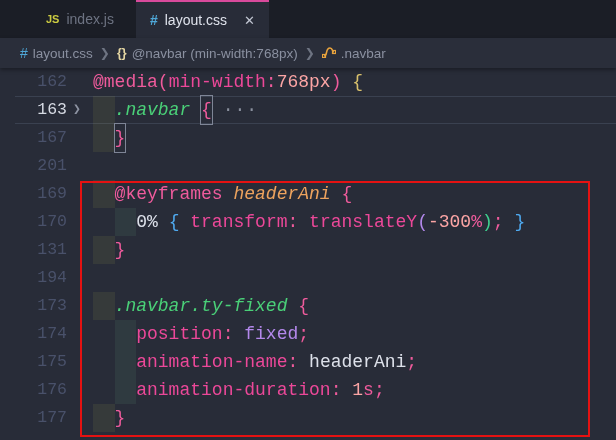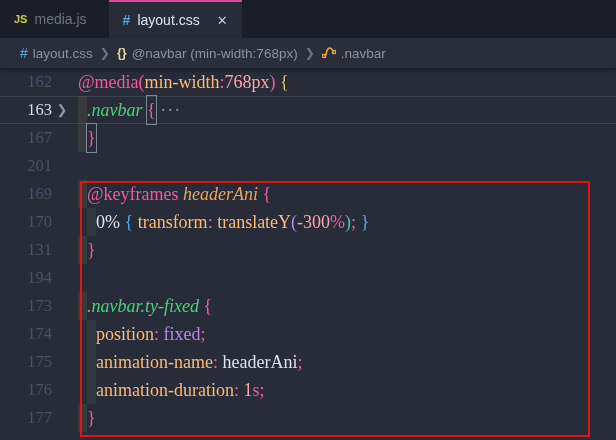--- a/index.html
+++ b/index.html
@@ -1,47 +1,47 @@
 <!DOCTYPE html>
 <html><head>
 <meta charset="utf-8">
 <style>
   html,body{margin:0;padding:0;background:#14161c;}
   .window{position:relative;width:616px;height:440px;background:#282c38;overflow:hidden;
           font-family:"Liberation Sans",sans-serif;}
   
   .tabbar{display:flex;height:38px;background:#1b1e26;align-items:stretch;}
-  .tab{display:flex;align-items:center;gap:7px;padding:0 14px;font-size:14px;cursor:pointer;position:relative;}
+  .tab{display:flex;align-items:center;gap:7px;padding:0 14px;font-size:14px;cursor:pointer;position:relative;margin-left:32px;}
   .tab.inactive{background:#1b1e26;color:#6d7382;}
   .tab.active{background:#282c38;color:#dfe3ec;border-top:2px solid #d94a9c;margin-left:8px;}
   .tab .ficon{font-weight:bold;font-size:12px;}
   .ficon.js{color:#cbcb41;font-size:11px;letter-spacing:0;}
   .ficon.hash{color:#4fa8d8;font-size:14px;}
   .tab .close{margin-left:10px;color:#c2c7d3;font-size:13px;}
   
   .breadcrumbs{display:flex;align-items:center;height:30px;background:#2a2e3a;color:#8a90a0;
                font-size:13.5px;padding-left:20px;gap:6px;box-shadow:0 2px 4px rgba(0,0,0,.35);
                position:relative;z-index:3;}
   .crumb{display:flex;align-items:center;gap:5px;cursor:pointer;}
   .crumb .cicon{font-size:12.5px;}
   .cicon.braces{color:#e6d7a3;font-weight:bold;}
   .csep{color:#6e7482;font-size:12px;margin:0 1px;}
   
-  .editor{position:relative;font-family:Liberation Serif, serif;
-          font-size:18px;line-height:28px;}
+  .editor{position:relative;font-family:Liberation Mono, monospace;
+          font-size:18px;line-height:28px;padding-left:15px;}
   .row{display:flex;height:28px;white-space:pre;}
   .row.current{box-shadow:inset 0 1px 0 #3a4150, inset 0 -1px 0 #3a4150;align-items:flex-end;}
   .gutter{width:52px;flex:0 0 52px;text-align:right;color:#49516a;font-size:16.5px;
           user-select:none;}
   .row.current .gutter{color:#d6dae3;}
   .foldcol{width:20px;flex:0 0 20px;text-align:center;color:#8d93a2;font-size:13px;user-select:none;cursor:pointer;}
   .code{padding-left:6px;}
   .tok{display:inline-block;}
   .tk-pink{color:#ef5b9c;}
-  .tk-cyan{color:#fdba74;}
+  .tk-cyan{color:#ec4899;}
   .tk-green{color:#4ad078;font-style:italic;}
   .tk-orange{color:#eda35e;font-style:italic;}
   .tk-purple{color:#b388eb;}
   .tk-peri{color:#fca5a5;}
   .tk-white{color:#dde1ea;}
   .tk-gold{color:#d8c06c;}
   .tk-blue{color:#4faaf0;}
   .tk-grn{color:#3ecf8e;}
   .tk-dots{color:#8a909e;letter-spacing:1px;}
   .tk-fg{color:#d4d8e2;}
@@ -51,21 +51,21 @@
   
   .annotation{position:absolute;border:2px solid #e51212;pointer-events:none;z-index:5;}
 </style>
 </head>
 <body>
 
 <div class="window">
   <div class="tabbar">
       <div class="tab inactive">
         <span class="ficon js">JS</span>
-        <span>media.js</span>
+        <span>index.js</span>
       </div>
       <div class="tab active">
         <span class="ficon hash">#</span>
         <span>layout.css</span>
         <span class="close">✕</span>
       </div>
     </div>
   <div class="breadcrumbs">
       <span class="crumb">
         <span class="ficon hash">#</span>

